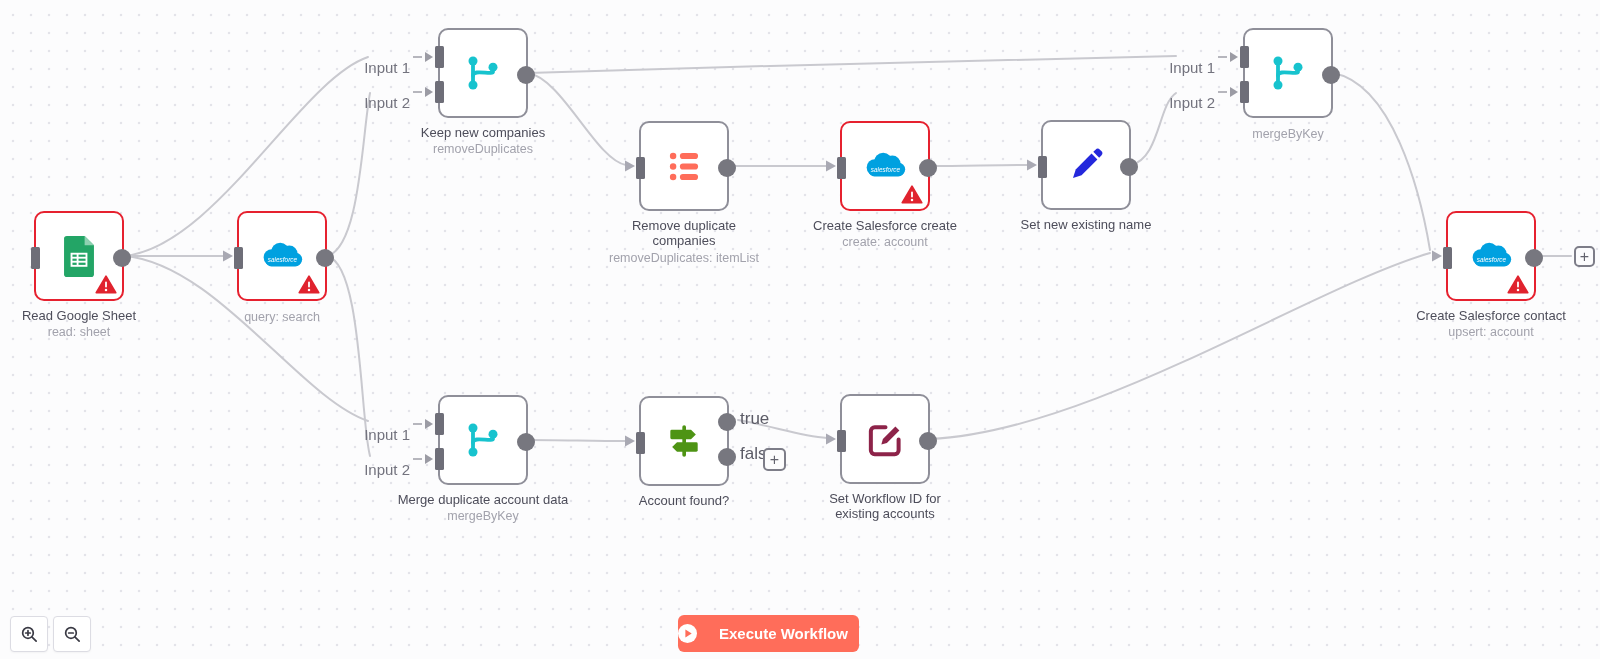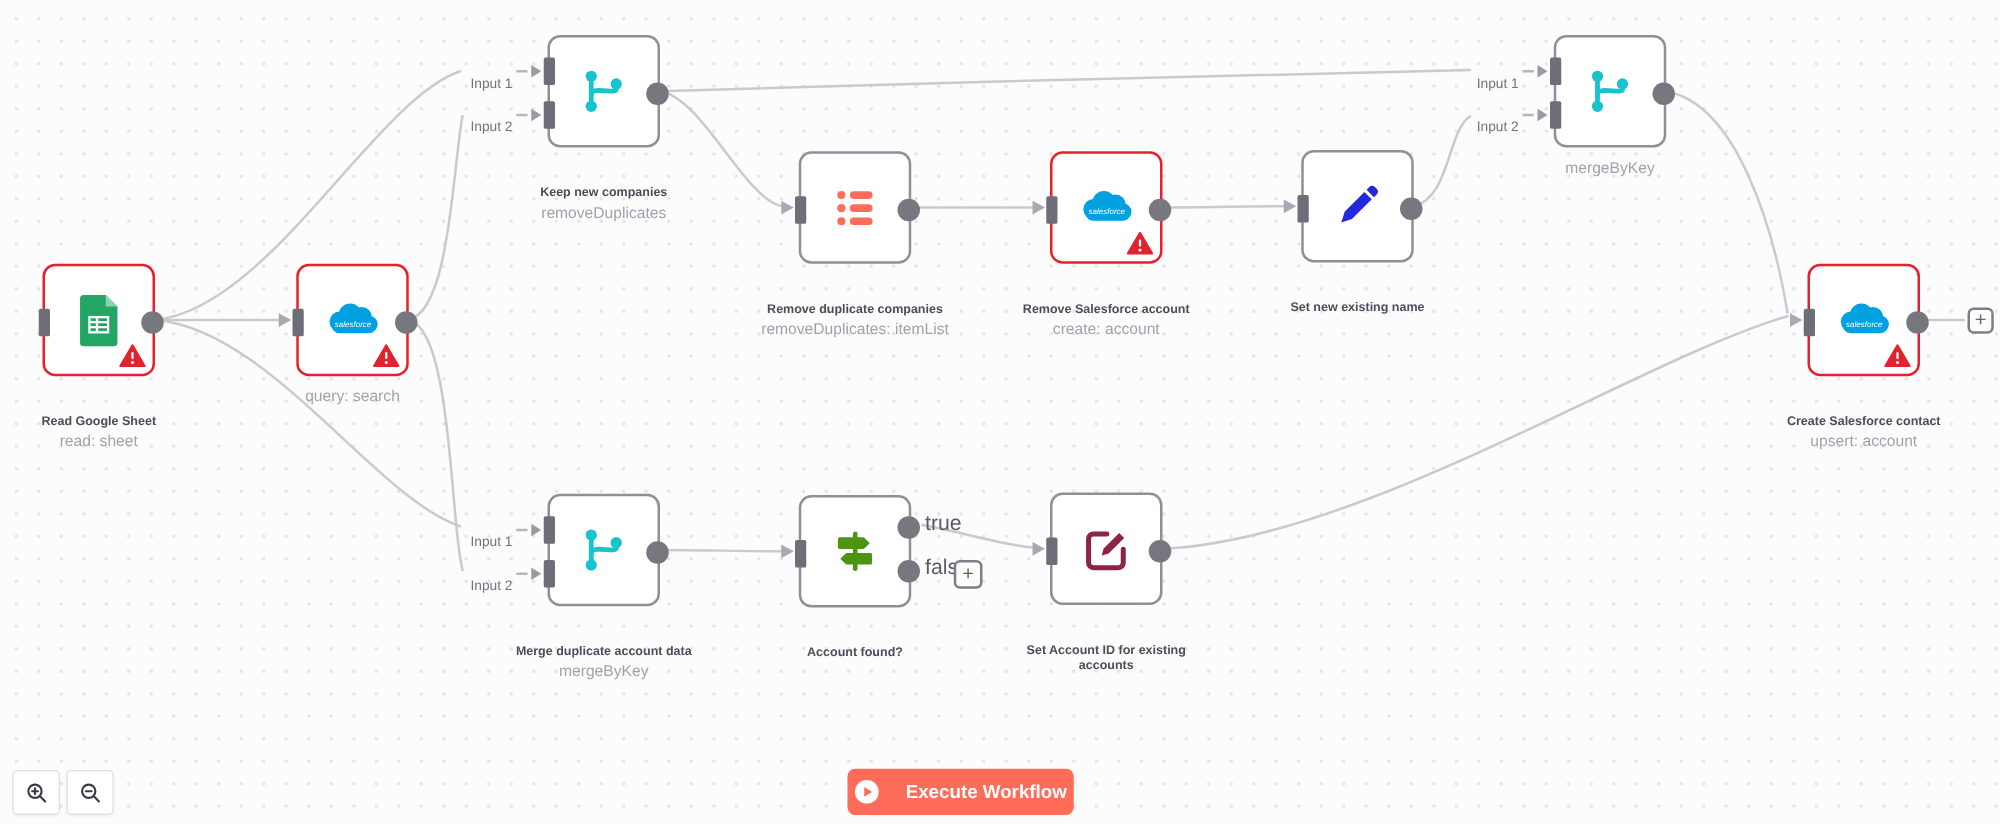--- a/index.html
+++ b/index.html
@@ -34,60 +34,60 @@
   }
   .port-out {
     position:absolute; right:-9px; width:18px; height:18px;
     background:#77777f; border-radius:50%; z-index:3;
   }
 
   .in-label {
     position:absolute; right:calc(100% + 7px); height:14px;
     display:flex; align-items:center; gap:3px; white-space:nowrap; z-index:3;
   }
-  .in-label .plbl { font-size:11px; color:#73737e;margin-top:20px; }
+  .in-label .plbl { font-size:15px; color:#73737e;margin-top:20px; }
   .in-label .pdash { width:9px; height:2px; background:#b6b6bd; }
   .in-label .parrow {
     width:0; height:0;
     border-top:5px solid transparent; border-bottom:5px solid transparent;
     border-left:8px solid #9b9ba4;
   }
 
   .out-label {
     position:absolute; left:calc(100% + 13px); height:14px;
     display:flex; align-items:flex-end; font-size:17px; color:#5b5b66;
     white-space:nowrap; z-index:3;
   }
 
   .labels {
     position:absolute; top:97px; left:50%; transform:translateX(-50%);
     text-align:center; line-height:1.18;
   }
-  .ntitle { font-size:10px; font-weight:700; color:#4d4d5a;margin-top:24px; }
+  .ntitle { font-size:13px; font-weight:400; color:#4d4d5a; }
   .nsub { font-size:12.5px; color:#a2a2ac; margin-top:2px; }
 
   .plus-btn {
     position:absolute; background:#fcfcfd; border:2px solid #7d7d88;
     border-radius:5px; z-index:2;
     display:flex; align-items:center; justify-content:center;
     font-size:16px; font-weight:400; color:#63636e; line-height:1;
     cursor:pointer;
   }
 
   .zoom-btn {
     position:absolute; width:38px; height:36px; background:#fff;
     border:1px solid #dcdce3; border-radius:4px; z-index:4;
     display:flex; align-items:center; justify-content:center;
     box-shadow:0 1px 2px rgba(0,0,0,0.04); cursor:pointer;
   }
 
   .execute-btn {
     position:absolute; left:678px; top:615px; width:181px; height:37px;
     background:#ff6d5a; border:none; border-radius:6px; z-index:4;
-    display:flex; align-items:center; justify-content:center; gap:22px;
+    display:flex; align-items:center; gap:22px;
     color:#fff; font-size:15px; font-weight:700;
     font-family:"Liberation Sans","DejaVu Sans",sans-serif; cursor:pointer;
   }
 </style>
 </head>
 <body>
 
 <div class="canvas">
 
   <svg class="edges" width="1600" height="659">
@@ -234,21 +234,21 @@
       </svg>
       <svg class="warn" width="22" height="19" viewBox="0 0 26 23">
         <path d="M13 1.5L24.8 21.5H1.2z" fill="#e0232e" stroke="#e0232e" stroke-width="2" stroke-linejoin="round"></path>
         <rect x="11.9" y="8" width="2.2" height="7" rx="1.1" fill="#fff"></rect>
         <circle cx="13" cy="18.2" r="1.5" fill="#fff"></circle>
       </svg>
       <div class="port-in" style="top:34px"></div>
       <div class="port-out" style="top:36px"></div>
     </div>
     <div class="labels" style="width:160px">
-      <div class="ntitle">Remove Salesforce account</div>
+      <div class="ntitle">Create Salesforce create</div>
       <div class="nsub">create: account</div>
     </div>
   </div>
 
   <div class="node" style="left:1041px;top:120px">
     <div class="box">
       <svg width="38" height="38" viewBox="0 0 24 24">
         <g fill="#2428dc">
           <path d="M3.8 20.2l1.7-5.4 10-10 3.7 3.7-10 10z"></path>
           <path d="M16.6 3.7l1.4-1.4a2 2 0 0 1 2.8 0l.9.9a2 2 0 0 1 0 2.8l-1.4 1.4z"></path>
@@ -380,21 +380,21 @@
   <div class="node" style="left:840px;top:394px">
     <div class="box">
       <svg width="37" height="37" viewBox="0 0 24 24">
         <path d="M20.5 12v7a2.5 2.5 0 0 1-2.5 2.5H5A2.5 2.5 0 0 1 2.5 19V6.5A2.5 2.5 0 0 1 5 4h7" fill="none" stroke="#8d2349" stroke-width="2.6" stroke-linecap="round"></path>
         <path d="M9.3 15.2l1-3.6 8.1-8.1 2.6 2.6-8.1 8.1z" fill="#8d2349"></path>
       </svg>
       <div class="port-in" style="top:34px"></div>
       <div class="port-out" style="top:36px"></div>
     </div>
     <div class="labels" style="width:150px">
-      <div class="ntitle">Set Account ID for existing accounts</div>
+      <div class="ntitle">Set Workflow ID for existing accounts</div>
     </div>
   </div>
 
   <button class="plus-btn" style="left:763px;top:448px;width:23px;height:23px">
     <span>+</span>
   </button>
   <button class="plus-btn" style="left:1574px;top:246px;width:21px;height:21px">
     <span>+</span>
   </button>
 

